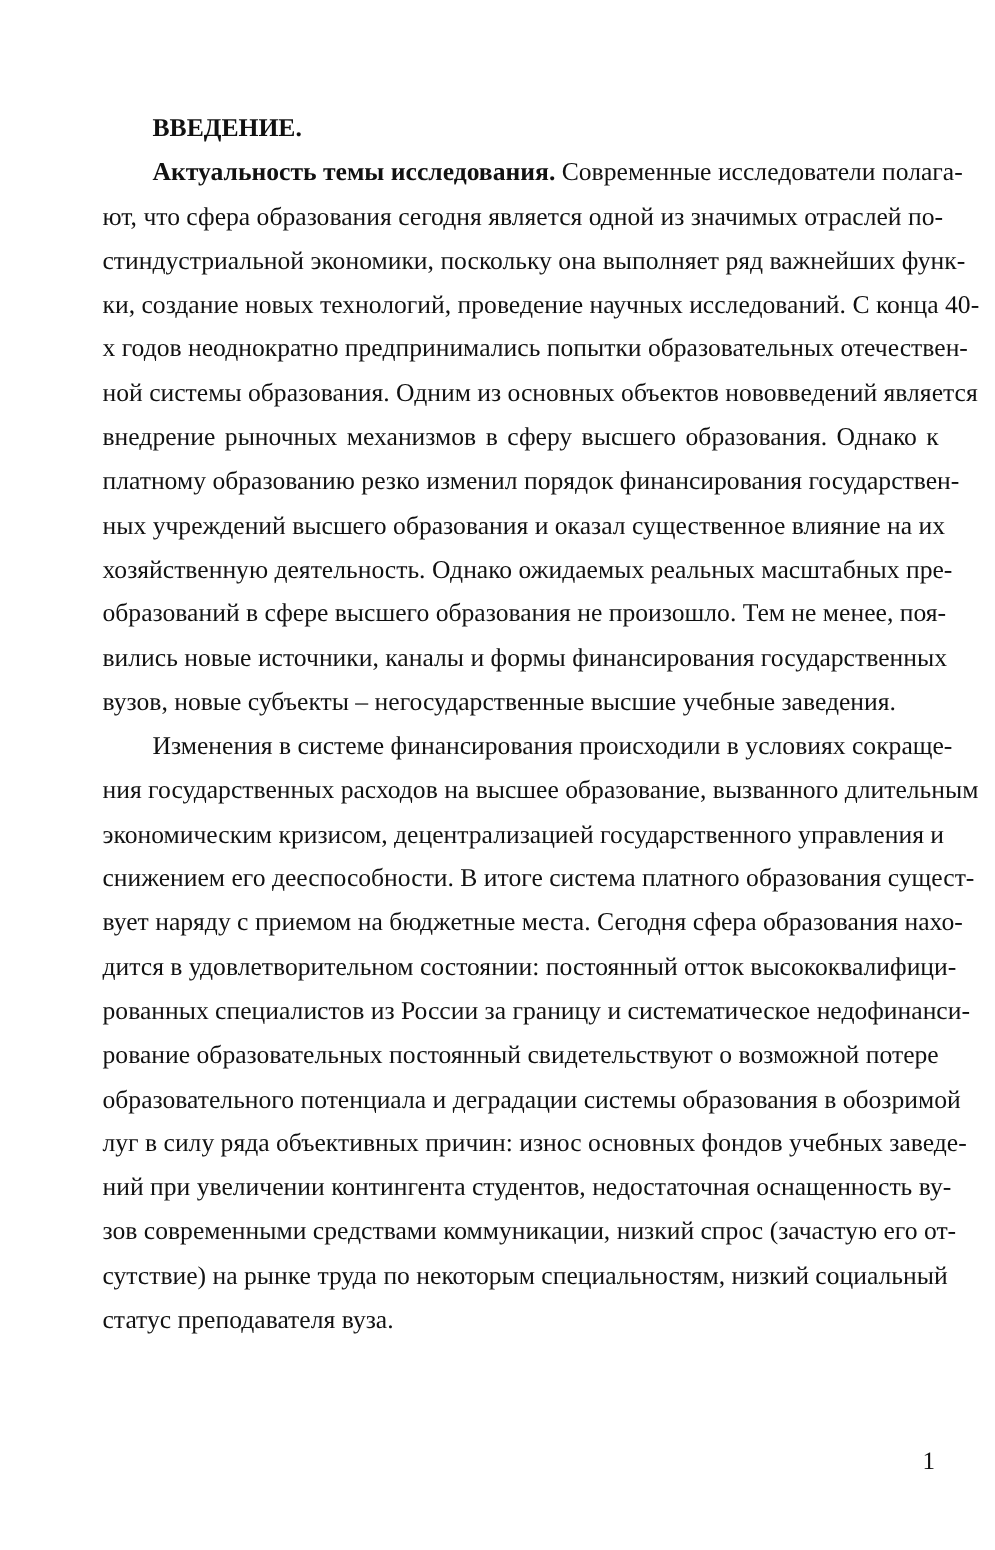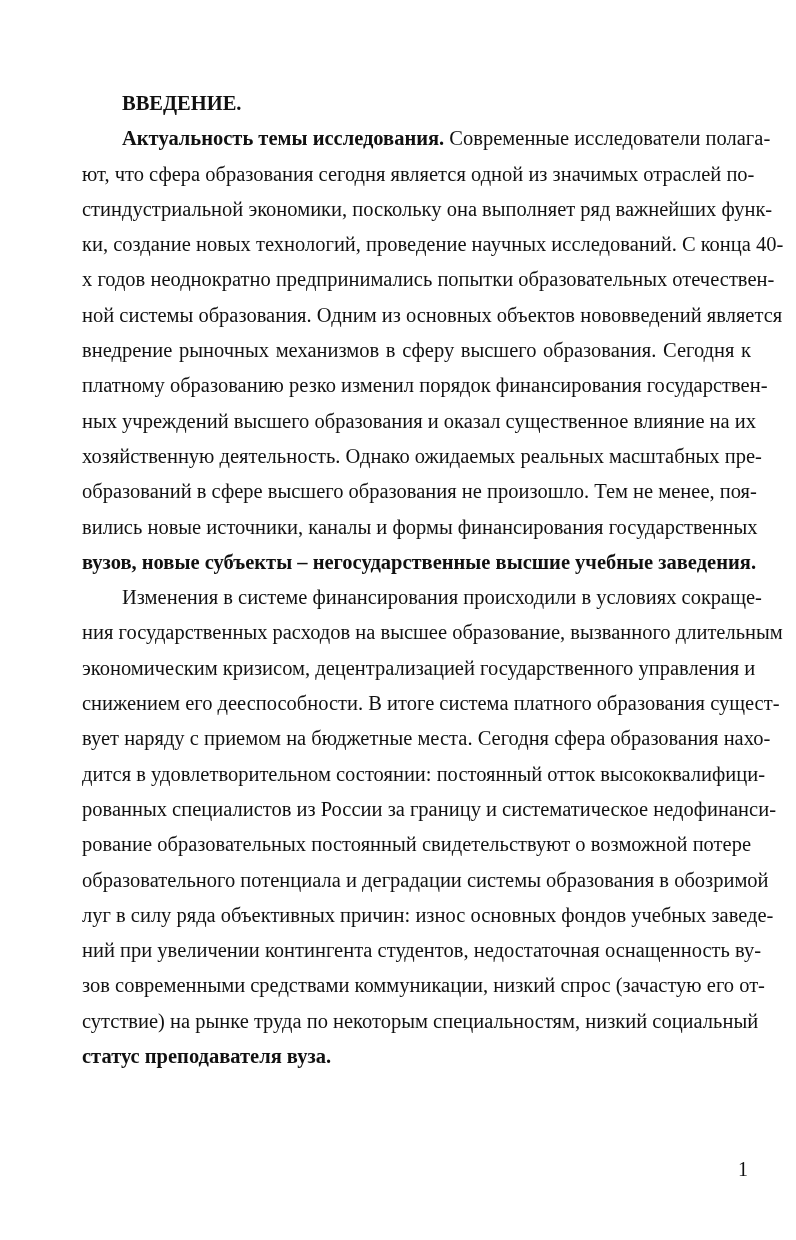--- a/index.html
+++ b/index.html
@@ -6,21 +6,21 @@
   body { width: 796px; height: 1240px; position: relative; overflow: hidden; }
   .page { position: absolute; left: 0; top: 0; width: 796px; height: 1136px; background: #fff; }
   .text-block {
     position: absolute; left: 82px; top: 86px; width: 669px;
     font-family: "Liberation Serif", serif; font-size: 20.5px; color: #111;
   }
   .line {
     height: 35.3px; line-height: 35.3px; white-space: nowrap;
     text-align: justify; text-align-last: justify;
   }
-  .line.last { text-align-last: left; font-weight: bold; }
+  .line.last { text-align-last: left; }
   .line.indent { padding-left: 40px; }
   .heading { font-weight: bold; text-align-last: left; }
   .bold { font-weight: bold; }
   .page-number {
     position: absolute; left: 738px; top: 1158px;
     font-family: "Liberation Serif", serif; font-size: 20px; color: #111;
   }
 </style>
 </head>
 <body>
@@ -28,21 +28,21 @@
 <div class="page">
   <div class="text-block">
     <div class="line indent heading">ВВЕДЕНИЕ.</div>
 
     <div class="line indent"><span class="bold">Актуальность темы исследования.</span><span> Современные исследователи полага-</span></div>
     <div class="line">ют, что сфера образования сегодня является одной из значимых отраслей по-</div>
     <div class="line">стиндустриальной экономики, поскольку она выполняет ряд важнейших функ-</div>
     <div class="line">ки, создание новых технологий, проведение научных исследований. С конца 40-</div>
     <div class="line">х годов неоднократно предпринимались попытки образовательных отечествен-</div>
     <div class="line">ной системы образования. Одним из основных объектов нововведений является</div>
-    <div class="line">внедрение рыночных механизмов в сферу высшего образования.  Сегодня к</div>
+    <div class="line">внедрение рыночных механизмов в сферу высшего образования.  Однако к</div>
     <div class="line">платному образованию резко изменил порядок финансирования государствен-</div>
     <div class="line">ных учреждений высшего образования и оказал существенное влияние на их</div>
     <div class="line">хозяйственную деятельность.  Однако ожидаемых реальных масштабных пре-</div>
     <div class="line">образований в сфере высшего образования не произошло.  Тем не менее,  поя-</div>
     <div class="line">вились новые источники, каналы и формы финансирования государственных</div>
     <div class="line last">вузов, новые субъекты – негосударственные высшие учебные заведения.</div>
 
     <div class="line indent">Изменения в системе финансирования происходили в условиях сокраще-</div>
     <div class="line">ния государственных расходов на высшее образование, вызванного длительным</div>
     <div class="line">экономическим кризисом, децентрализацией государственного управления и</div>

